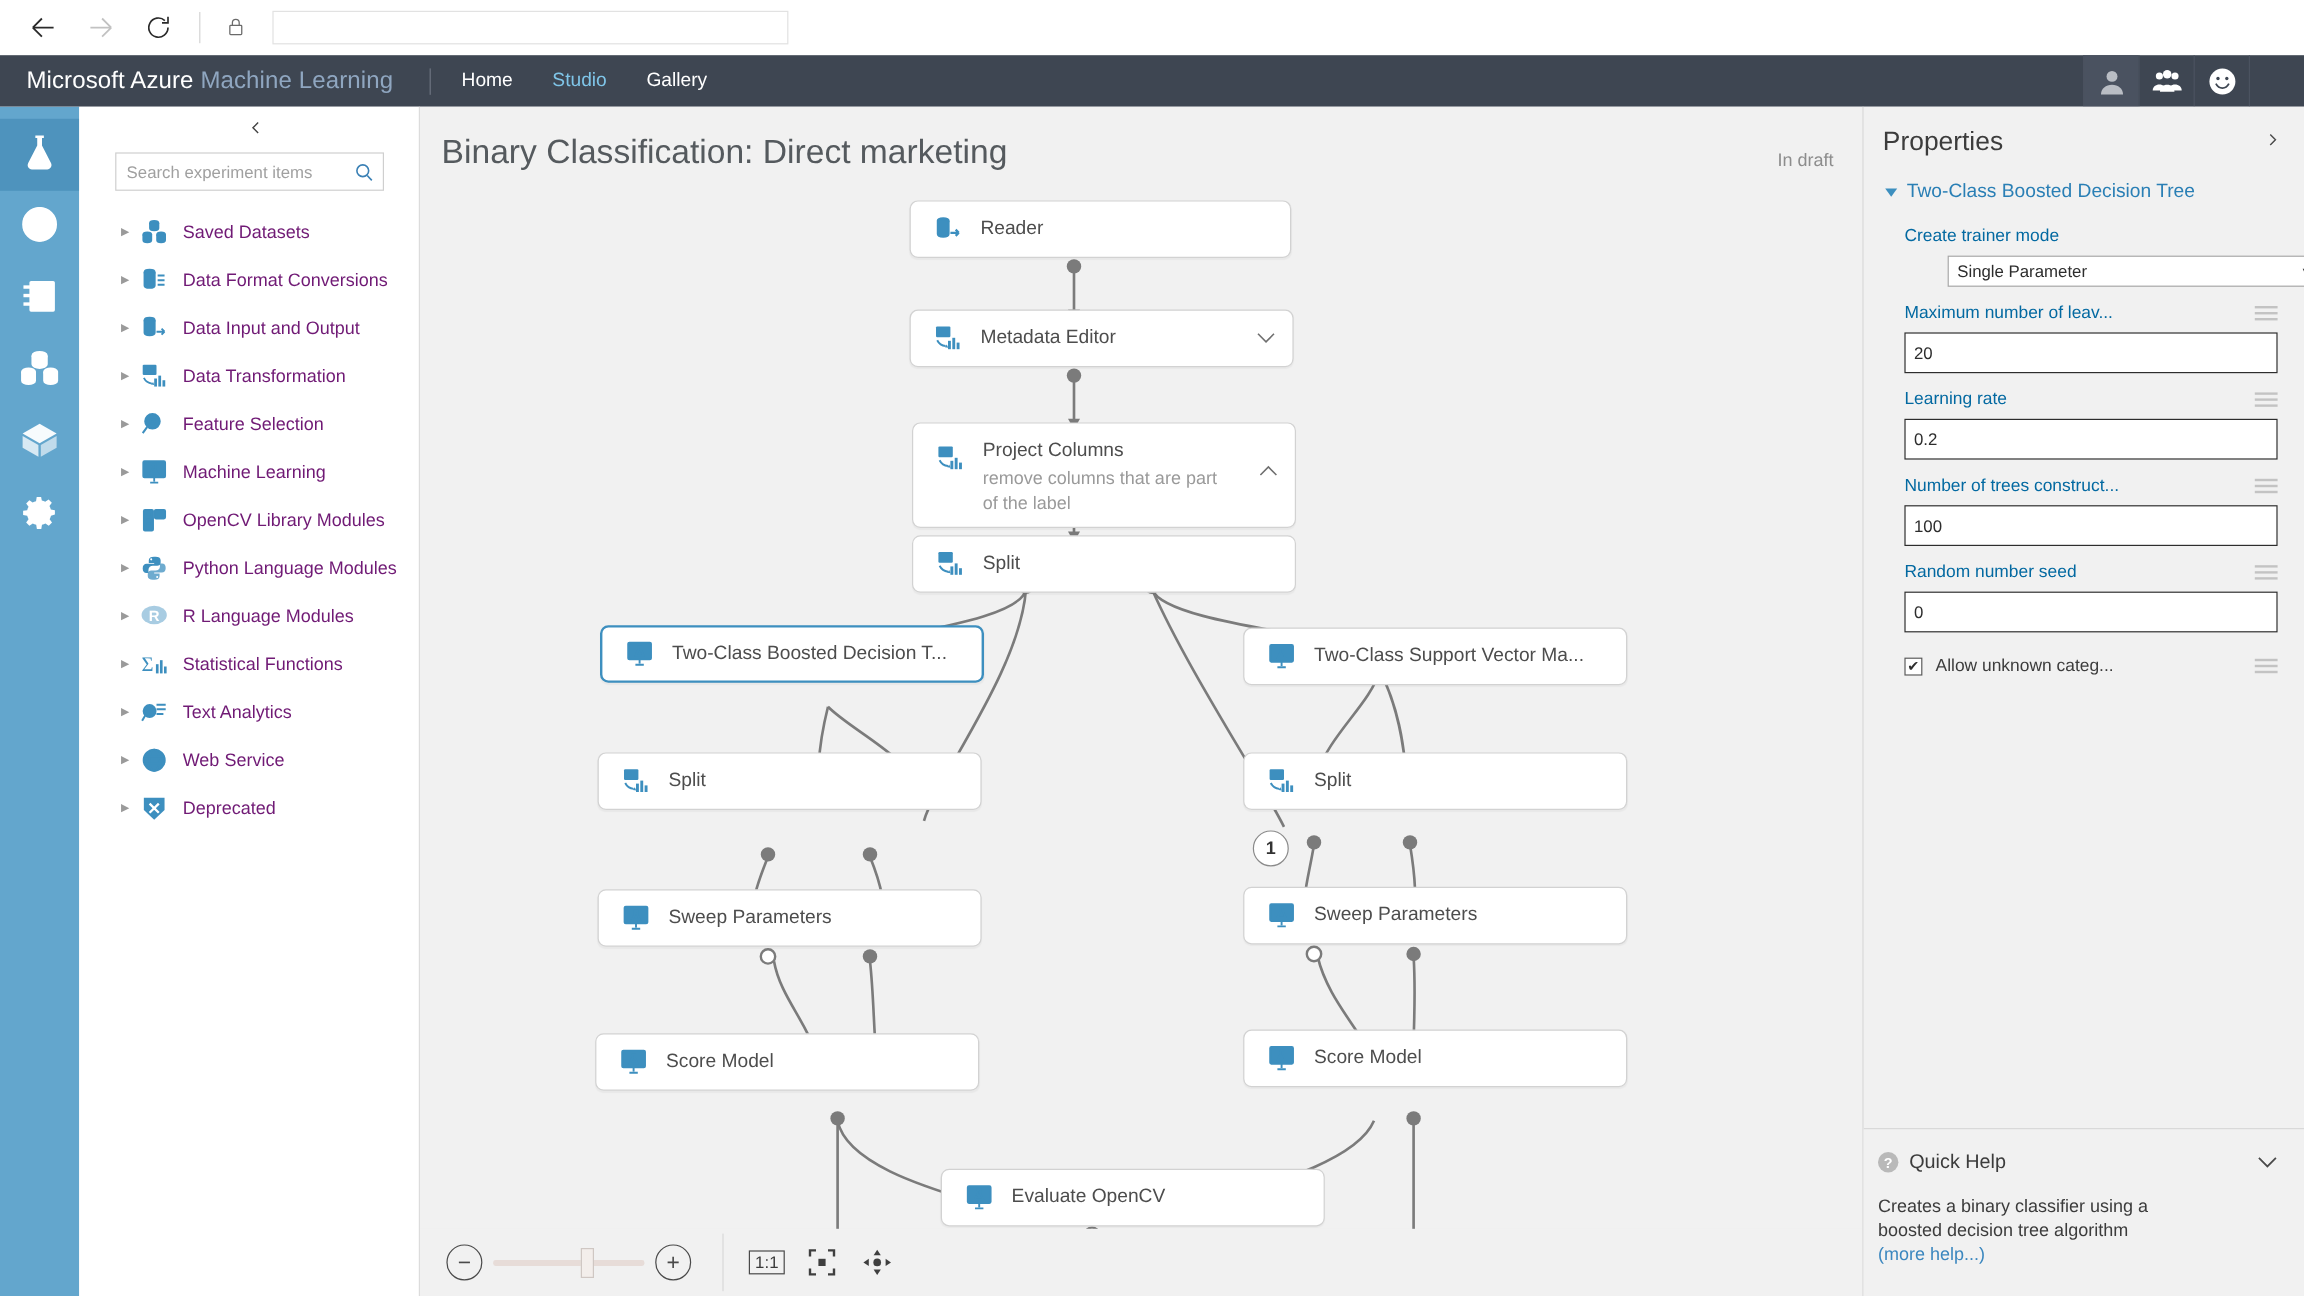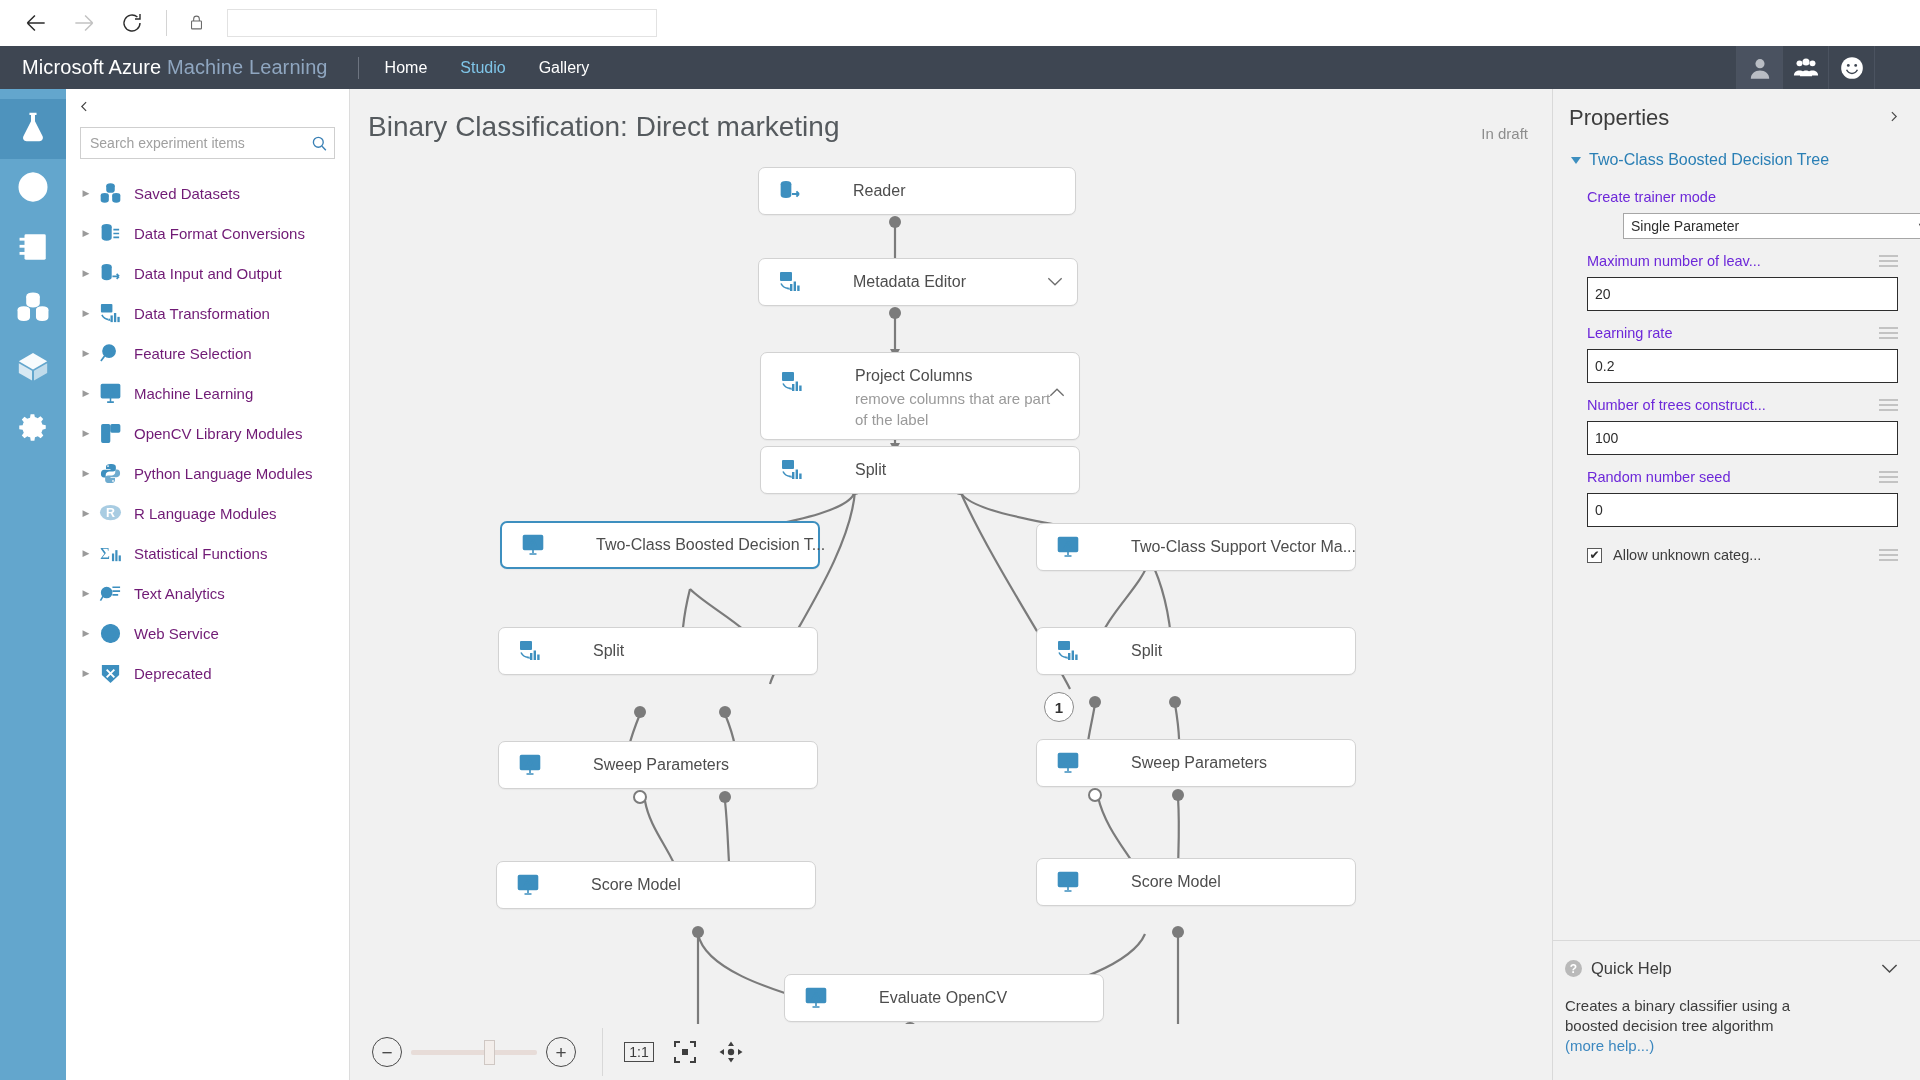--- a/index.html
+++ b/index.html
@@ -82,20 +82,21 @@
   }
   .rail-item.active { background: #4e93bd; }
   .rail-item svg { width: 34px; height: 34px; fill: #ffffff; }
 
   
   .tree-panel {
     width: 284px; flex: 0 0 284px; background: #ffffff;
     border-right: 1px solid #dcdcdc;
     display: flex; flex-direction: column;
     position: relative;
+    align-items: center;
   }
   .tree-collapse {
     height: 34px; display: flex; align-items: center;
     padding-left: 12px; color: #444; font-size: 15px;
   }
   .search-wrap { padding: 4px 14px 0 14px; position: relative; }
   .search-input {
     width: 100%; height: 32px;
     border: 1px solid #cfcfcf; background: #fff;
     padding: 0 32px 0 9px;
@@ -144,21 +145,20 @@
   }
   .graph { position: absolute; inset: 0; }
   .graph svg { position: absolute; left: 0; top: 0; }
 
   .node {
     position: absolute; background: #ffffff;
     border: 1px solid #d2d2d2; border-radius: 7px;
     display: flex; align-items: center;
     padding-left: 16px;
     box-shadow: 0 1px 1px rgba(0,0,0,.04);
-    gap: 36px;
   }
   .node.selected { border: 2px solid #3d8fbf; }
   .node-icon {
     width: 30px; flex: 0 0 30px; height: 26px;
     display: flex; align-items: center; justify-content: center;
   }
   .node-icon svg { width: 24px; height: 24px; fill: #3d8fbf; }
   .node-text { margin-left: 12px; }
   .node-title { font-size: 16px; color: #4d4d4d; white-space: nowrap; }
   .node-sub { font-size: 15px; color: #9a9a9a; line-height: 21px; margin-top: 3px; }
@@ -227,21 +227,21 @@
     border-left: 5px solid transparent; border-right: 5px solid transparent;
     border-top: 7px solid #3d8fbf;
   }
   .props-module-name { font-size: 16px; color: #2a7fb5; }
   .props-body { padding: 6px 22px 0 34px; }
   .field { margin-top: 11px; }
   .field-label-row {
     display: flex; align-items: center; justify-content: space-between;
     height: 22px;
   }
-  .field-label { font-size: 14.5px; color: #6d28d9; white-space: nowrap; }
+  .field-label { font-size: 14.5px; color: #0369a1; white-space: nowrap; }
   .param-toggle { display: flex; flex-direction: column; gap: 2.5px; }
   .param-toggle span { display: block; width: 19px; height: 2.5px; background: #c3c3c3; }
   .field-input {
     width: 100%; height: 26px; background: #ffffff;
     border: 1.5px solid #2d2d2d; margin-top: 5px;
     font-size: 14px; color: #2d2d2d;
     padding: 16px 7px;
     font-family: "Liberation Sans", sans-serif;
   }
   .field-select {

